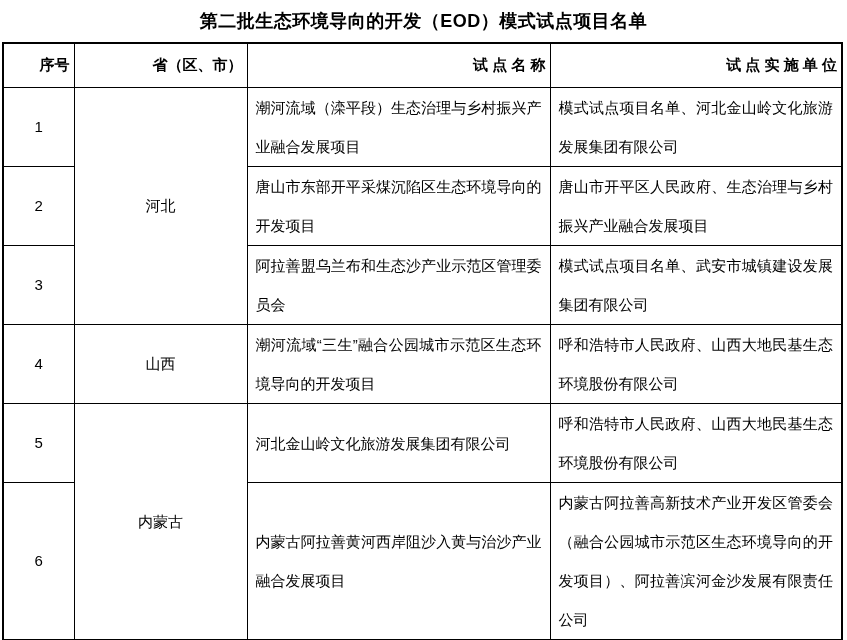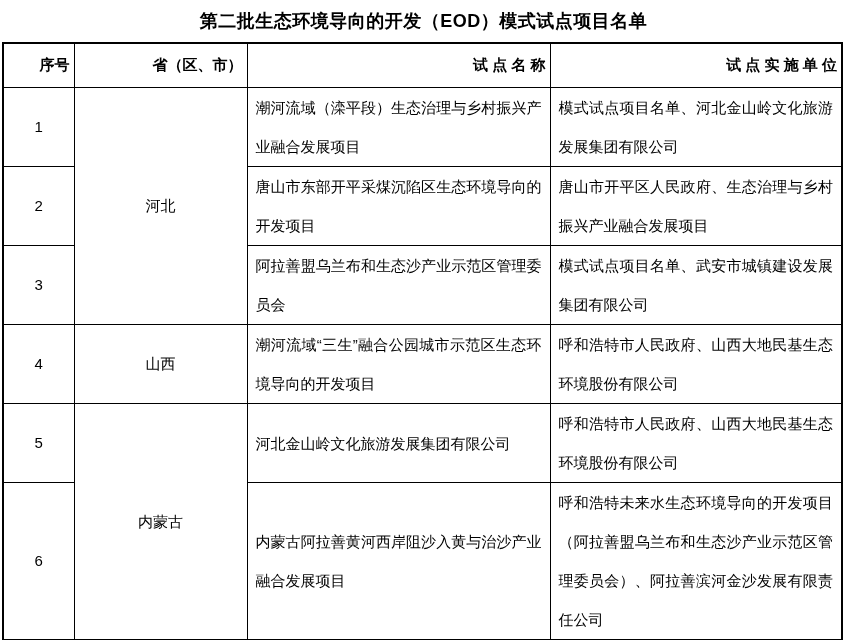--- a/index.html
+++ b/index.html
@@ -113,21 +113,21 @@
         </tr>
         <tr class="body-row">
           <td class="c-no">5</td>
           <td class="c-prov" rowspan="2">内蒙古</td>
           <td class="c-text">河北金山岭文化旅游发展集团有限公司</td>
           <td class="c-text">呼和浩特市人民政府、山西大地民基生态环境股份有限公司</td>
         </tr>
         <tr class="body-row">
           <td class="c-no">6</td>
           <td class="c-text">内蒙古阿拉善黄河西岸阻沙入黄与治沙产业融合发展项目</td>
-          <td class="c-text">呼和浩特未来水生态环境导向的开发项目（阿拉善盟乌兰布和生态沙产业示范区管理委员会）、阿拉善滨河金沙发展有限责任公司</td>
+          <td class="c-text">内蒙古阿拉善高新技术产业开发区管委会（融合公园城市示范区生态环境导向的开发项目）、阿拉善滨河金沙发展有限责任公司</td>
         </tr>
         <tr class="partial-row">
           <td></td>
           <td></td>
           <td></td>
           <td></td>
         </tr>
       </tbody>
   </table>
 </div>

